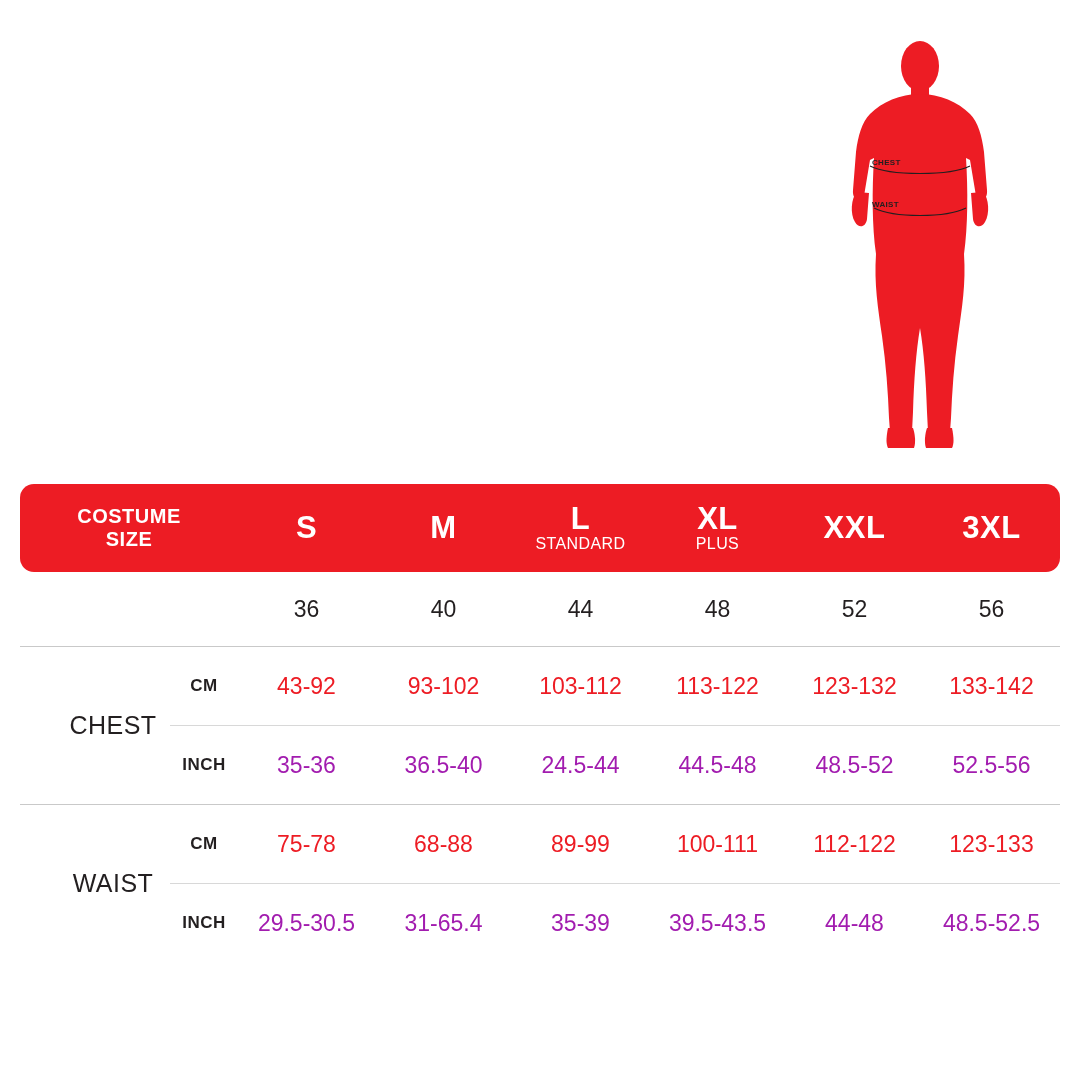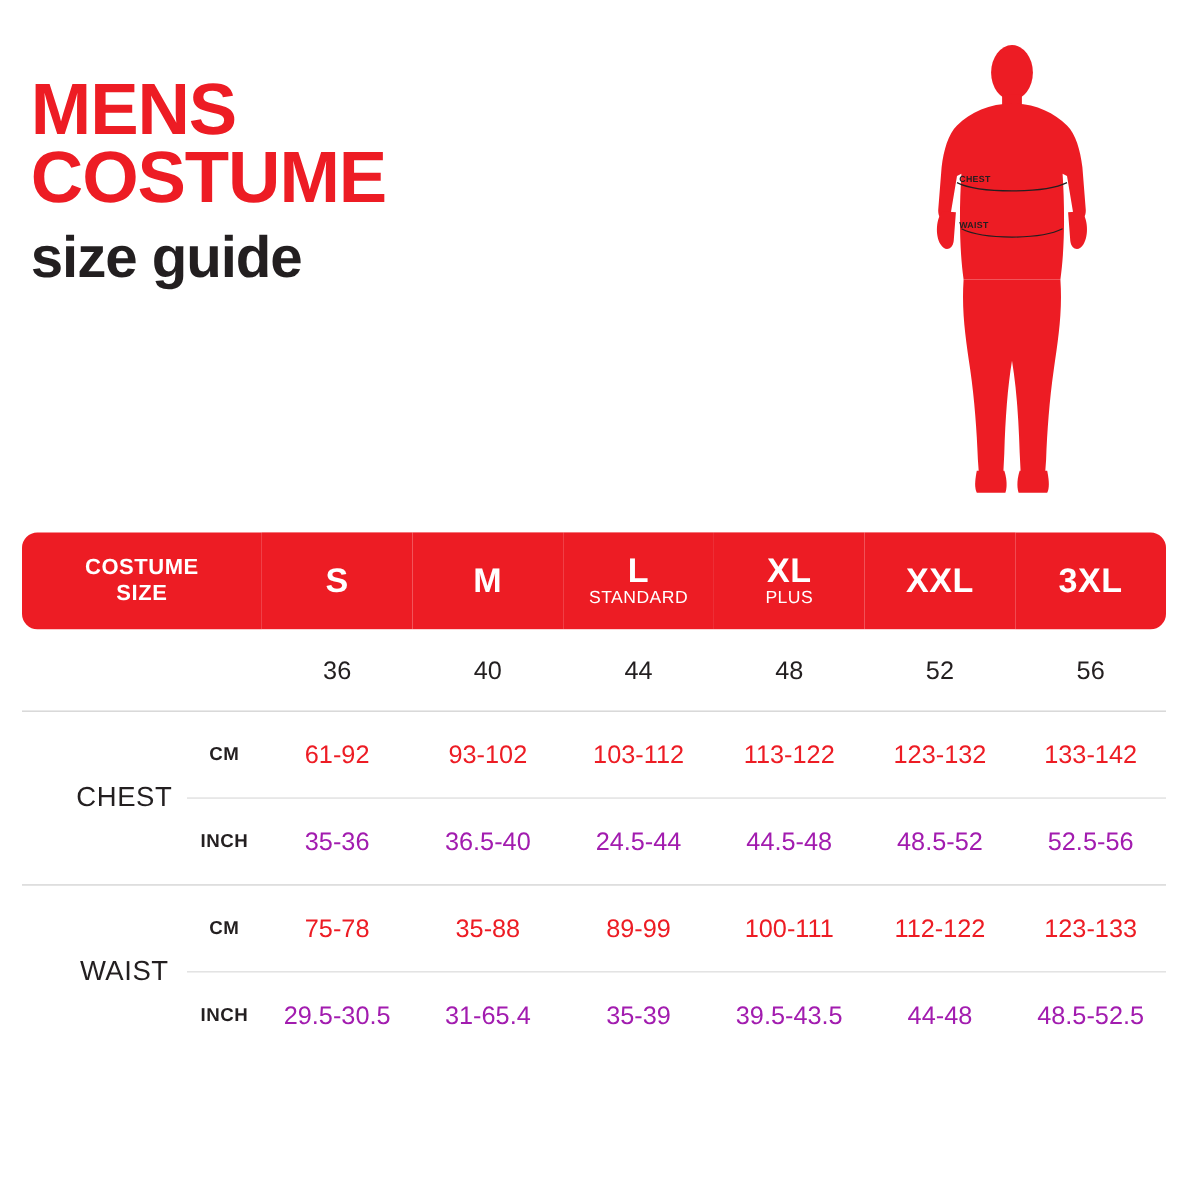--- a/index.html
+++ b/index.html
@@ -158,25 +158,20 @@
   
   .inner-div {
     height: 1px;
     background: #d8d8d8;
   }
 </style>
 </head>
 <body>
 
 <div class="header">
-  <div class="title-block">
-    <div class="title-line">MENS</div>
-    <div class="title-line">COSTUME</div>
-    <div class="subtitle">size guide</div>
-  </div>
 
   <div class="figure-wrap">
     <svg width="200" height="410" viewBox="0 0 200 410">
       <g fill="#ed1c24">
 
         <ellipse cx="100" cy="26" rx="19" ry="25"></ellipse>
 
         <rect x="91" y="46" width="18" height="14"></rect>
 
         <path d="M100 54
@@ -280,21 +275,21 @@
 
       <tr class="divider-row">
         <td colspan="8">
             <div class="divider-line"></div>
           </td>
       </tr>
 
       <tr class="val-row">
         <td rowspan="3" class="group-label">CHEST</td>
         <td class="unit-cell">CM</td>
-        <td class="val-cm">61-92</td>
+        <td class="val-cm">43-92</td>
         <td class="val-cm">93-102</td>
         <td class="val-cm">103-112</td>
         <td class="val-cm">113-122</td>
         <td class="val-cm">123-132</td>
         <td class="val-cm">133-142</td>
       </tr>
       <tr class="divider-row">
         <td colspan="7">
             <div class="inner-div"></div>
           </td>
@@ -313,21 +308,21 @@
       <tr class="divider-row">
         <td colspan="8">
             <div class="divider-line"></div>
           </td>
       </tr>
 
       <tr class="val-row">
         <td rowspan="3" class="group-label">WAIST</td>
         <td class="unit-cell">CM</td>
         <td class="val-cm">75-78</td>
-        <td class="val-cm">35-88</td>
+        <td class="val-cm">68-88</td>
         <td class="val-cm">89-99</td>
         <td class="val-cm">100-111</td>
         <td class="val-cm">112-122</td>
         <td class="val-cm">123-133</td>
       </tr>
       <tr class="divider-row">
         <td colspan="7">
             <div class="inner-div"></div>
           </td>
       </tr>

